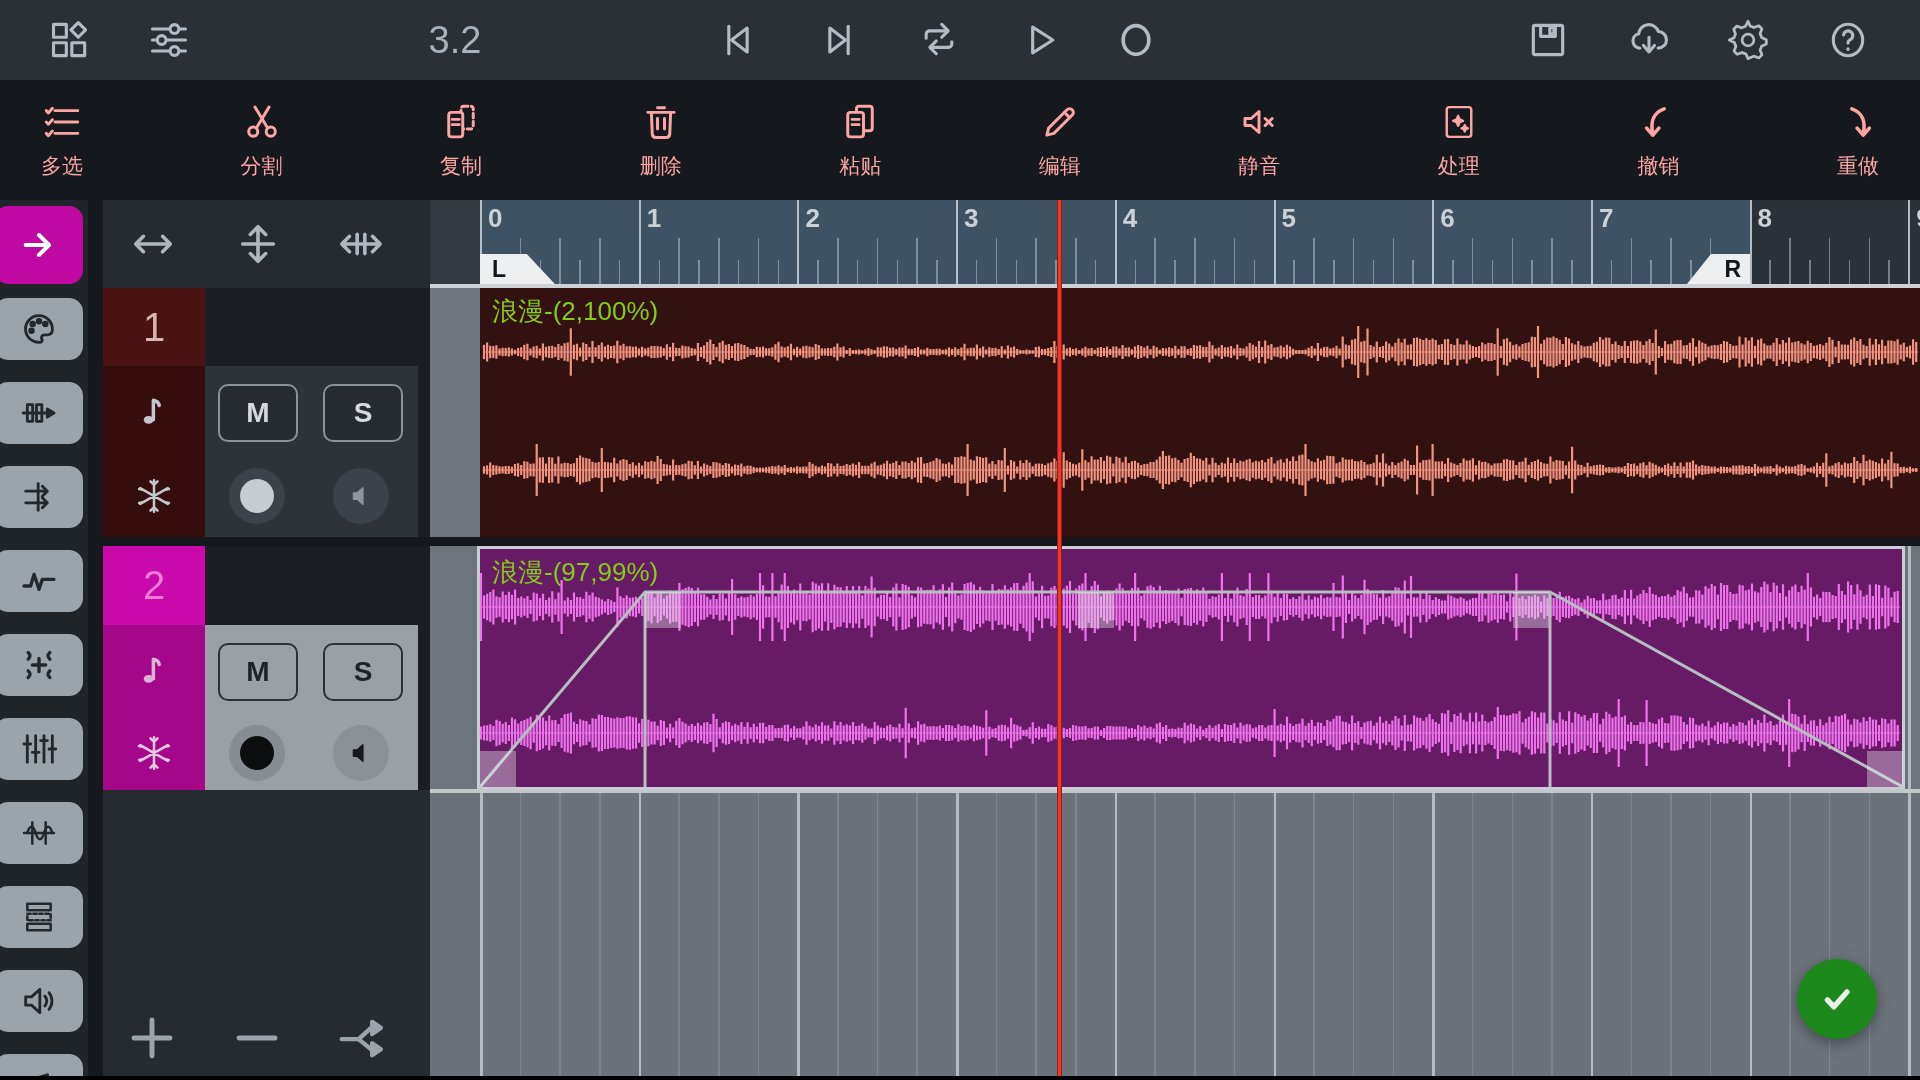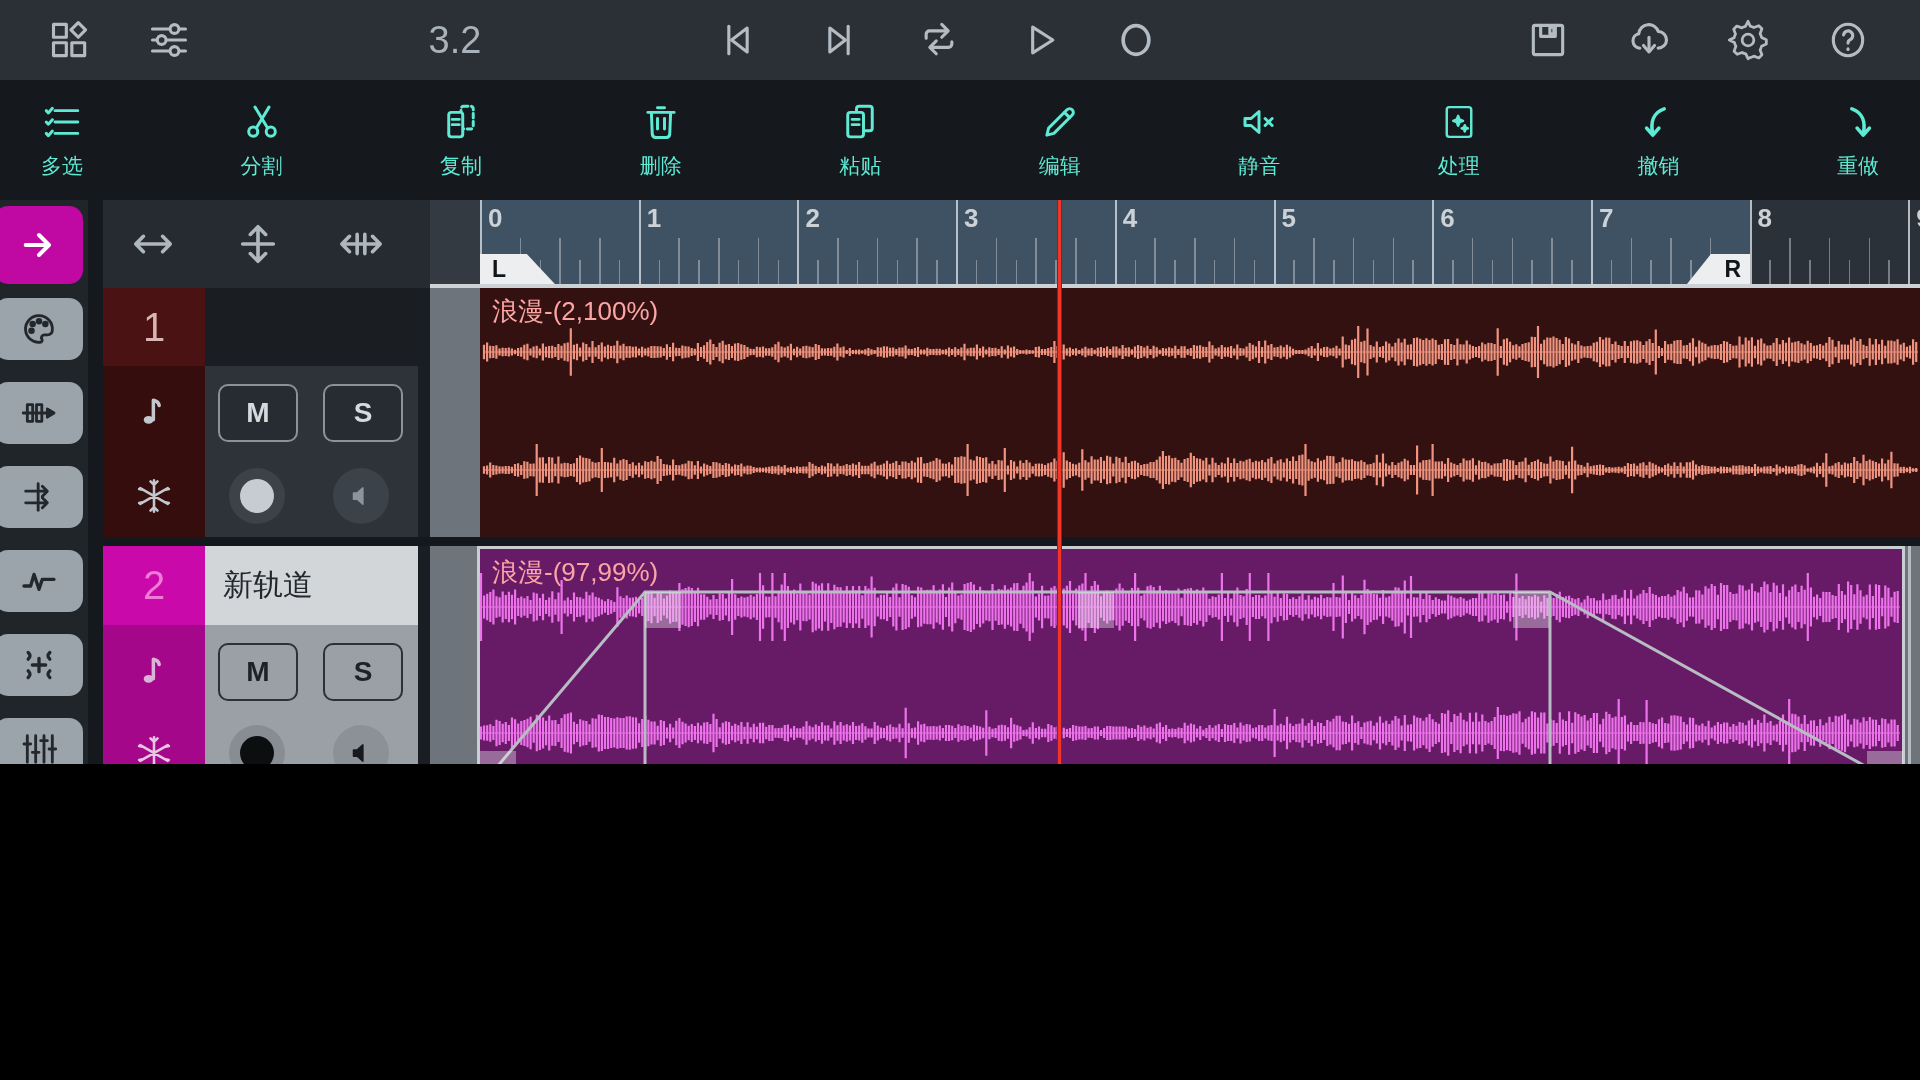--- a/index.html
+++ b/index.html
@@ -1,29 +1,29 @@
 <!DOCTYPE html>
 <html><head>
 <meta charset="utf-8">
 <style>
   html,body{margin:0;padding:0;background:#000;}
-  #stage{position:relative;width:1920px;height:764px;overflow:hidden;
+  #stage{position:relative;width:1920px;height:1076px;overflow:hidden;
          font-family:"Liberation Sans",sans-serif;background:#15181c;}
   .abs{position:absolute;}
   
   #topbar{left:0;top:0;width:1920px;height:80px;background:#2b3036;}
   .tb-icon{position:absolute;top:18px;width:44px;height:44px;color:#b3bcc4;}
   .tb-icon svg{width:100%;height:100%;}
   .tb-display{position:absolute;top:0;height:80px;line-height:80px;width:200px;
               text-align:center;font-size:38px;color:#a9b2ba;}
   
   #toolbar{left:0;top:80px;width:1920px;height:120px;background:#15181c;
            display:flex;justify-content:space-between;padding:0 6px;box-sizing:border-box;}
   .tool-item{display:flex;flex-direction:column;align-items:center;justify-content:center;
-             gap:9px;width:112px;color:#5eead4;}
+             gap:9px;width:112px;color:#fca5a5;}
   .tool-item .ticon{width:42px;height:42px;}
   .tool-item .ticon svg{width:100%;height:100%;}
   .tool-item .tlabel{font-size:21px;}
   
   #sidebar{left:0;top:200px;width:88px;height:880px;background:#20252a;}
   .side-btn{position:absolute;left:-6px;width:89px;border-radius:14px;background:#9ba3ab;
             display:flex;align-items:center;justify-content:center;color:#23282d;}
   .side-btn.sel{background:#c008a2;color:#ffffff;}
   .side-btn svg{width:40px;height:40px;}
   #gapcol{left:88px;top:200px;width:15px;height:880px;background:#15181c;}
@@ -42,21 +42,21 @@
         font-size:23px;font-weight:bold;line-height:30px;}
   #flagL{left:50px;width:78px;clip-path:polygon(0 0,60% 0,96% 100%,0 100%);padding-left:12px;box-sizing:border-box;}
   #flagR{left:1257px;width:63px;clip-path:polygon(38% 0,100% 0,100% 100%,0 100%);
          text-align:right;padding-right:9px;box-sizing:border-box;}
   #rulerline{left:430px;top:284px;width:1490px;height:4px;background:#cdd2d6;}
   
   .rowstrip{background:#6d747c;}
   #clip1{left:480px;top:288px;width:1440px;height:249px;background:#331110;}
   #clip2{left:477px;top:546px;width:1428px;height:244px;background:#671b66;
          border:3px solid #c9ced3;box-sizing:border-box;}
-  .clip-label{position:absolute;left:12px;top:6px;font-size:26px;color:#fca5a5;}
+  .clip-label{position:absolute;left:12px;top:6px;font-size:26px;color:#84cc16;}
   #separator{left:103px;top:537px;width:1817px;height:9px;background:#14171b;}
   #bottomline{left:430px;top:789px;width:1490px;height:4px;background:#c3c8cd;}
   #empty{left:430px;top:793px;width:1490px;height:287px;background:#6b727a;overflow:hidden;}
   .grid-beat{position:absolute;top:0;height:287px;width:1.5px;background:#7e858d;}
   .grid-bar{position:absolute;top:0;height:287px;width:2.5px;background:#b5bbc1;}
   
   .head{background:#1a1e23;}
   #head1{left:103px;top:288px;width:327px;height:249px;}
   #head2{left:103px;top:546px;width:327px;height:244px;}
   .hcell{position:absolute;display:flex;align-items:center;justify-content:center;}
@@ -492,21 +492,20 @@
       <div class="circbtn" style="left:128px;top:13px;background:#3c4249;color:#8d959c;">
         <span style="width:30px;height:30px;"><svg viewBox="0 0 24 24" fill="none" stroke="currentColor" stroke-width="1.2" stroke-linecap="round" stroke-linejoin="round">
               <path d="M6 9.5h3l4.5-4v13L9 14.5H6z" fill="currentColor"></path>
             </svg></span>
         </div>
     </div>
   </div>
 
   <div class="abs head" id="head2">
     <div class="hcell tnum" style="left:0;top:0;width:102px;height:79px;background:#ca09aa;color:#f07ad8;">2</div>
-    <div class="hcell tname" style="left:102px;top:0;width:213px;height:79px;background:#d3d6d9;color:#23282d;">新轨道</div>
     <div class="hcell" style="left:0;top:79px;width:102px;height:90px;background:#a40789;color:#dcb3d8;">
         <span class="hicon" style="left:32px;top:26px"><svg viewBox="0 0 24 24" fill="none" stroke="currentColor" stroke-width="2.2" stroke-linecap="round" stroke-linejoin="round">
             <ellipse cx="8.6" cy="17.6" rx="3.1" ry="2.5" fill="currentColor" stroke="none"></ellipse>
             <path d="M11.6 17.6V5.2c2 .4 3.4 1.4 3.7 3.4"></path>
           </svg></span>
       </div>
     <div class="hcell" style="left:102px;top:79px;width:213px;height:90px;background:#9aa0a6;">
       <div class="msbtn" style="left:13px;top:18px;background:#9aa0a6;border-color:#2c3137;color:#1d2227;">M</div>
       <div class="msbtn" style="left:118px;top:18px;background:#9aa0a6;border-color:#2c3137;color:#1d2227;">S</div>
     </div>

